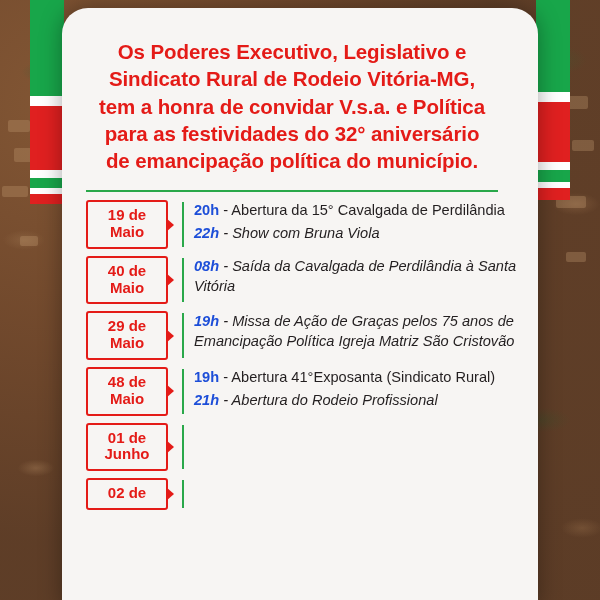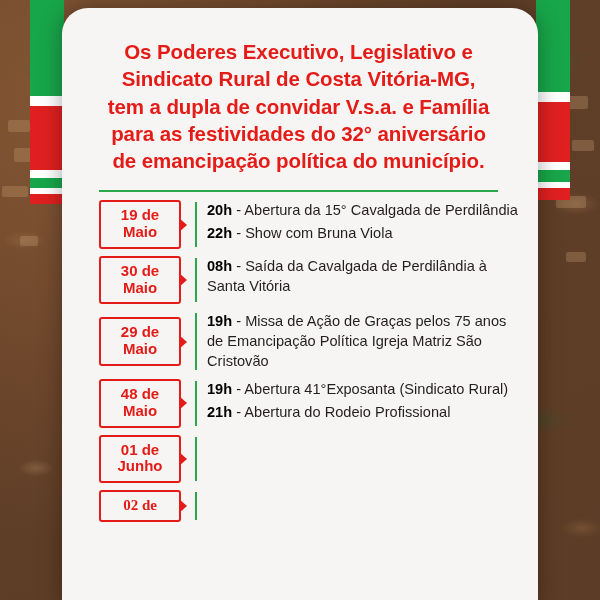--- a/index.html
+++ b/index.html
@@ -73,21 +73,21 @@
     left: 62px;
     top: 8px;
     width: 476px;
     height: 600px;
     background: #f7f5f3;
     border-radius: 26px 26px 0 0;
     box-shadow: 0 0 22px rgba(0,0,0,0.35);
     overflow: hidden;
   }
   .card-inner {
-    padding: 22px 16px 0 13px;
+    padding: 22px 16px 0 0;
   }
 
   
   .headline {
     color: #e41b17;
     font-weight: bold;
     font-size: 20.5px;
     line-height: 1.33;
     text-align: center;
     letter-spacing: -0.1px;
@@ -156,26 +156,26 @@
   .events {
     flex: 1 1 auto;
     padding-top: 1px;
   }
   .event {
     font-size: 14.6px;
     line-height: 1.36;
     color: #231f20;
     margin-bottom: 3px;
   }
-  .event:last-child { margin-bottom: 0; }
+  .event:last-child { margin-bottom: 0; font-style: italic; }
   .event .time {
-    color: #000000;
+    color: #1d4ed8;
     font-weight: bold;
   }
-  .partial-row { opacity: 1; font-family: Liberation Serif, serif; }
+  .partial-row { opacity: 1; }
 </style>
 </head>
 <body>
 
 <div id="page">
 
   <div class="bg">
     <div class="bg-speckle"></div>
     <div class="bg-roof" style="left:8px;  top:120px; width:22px; height:12px;"></div>
     <div class="bg-roof" style="left:14px; top:148px; width:30px; height:14px;"></div>
@@ -205,22 +205,22 @@
     <div class="band band-green" style="top:170px; height:12px;"></div>
     <div class="band band-white" style="top:182px; height:6px;"></div>
     <div class="band band-red" style="top:188px; height:12px;"></div>
   </div>
 
   <div class="card">
     <div class="card-inner">
 
       <div class="headline">
         <span class="ln">Os Poderes Executivo, Legislativo e</span>
-        <span class="ln">Sindicato Rural de Costa Vitória-MG,</span>
-        <span class="ln">tem a dupla de convidar V.s.a. e Família</span>
+        <span class="ln">Sindicato Rural de Rodeio Vitória-MG,</span>
+        <span class="ln">tem a honra de convidar V.s.a. e Política</span>
         <span class="ln">para as festividades do 32° aniversário</span>
         <span class="ln">de emancipação política do município.</span>
       </div>
 
       <div class="divider"></div>
 
       <div class="schedule">
 
         <div class="row">
           <div class="date-cell">
@@ -232,21 +232,21 @@
           <div class="bar"></div>
           <div class="events">
             <div class="event"><span class="time">20h</span><span> - Abertura da 15° Cavalgada de Perdilândia</span></div>
             <div class="event"><span class="time">22h</span><span> - Show com Bruna Viola</span></div>
           </div>
         </div>
 
         <div class="row">
           <div class="date-cell">
             <div class="date-box">
-              <span class="d1">30 de</span>
+              <span class="d1">40 de</span>
               <span class="d2">Maio</span>
             </div>
           </div>
           <div class="bar"></div>
           <div class="events">
             <div class="event"><span class="time">08h</span><span> - Saída da Cavalgada de Perdilândia à Santa Vitória</span></div>
           </div>
         </div>
 
         <div class="row">

